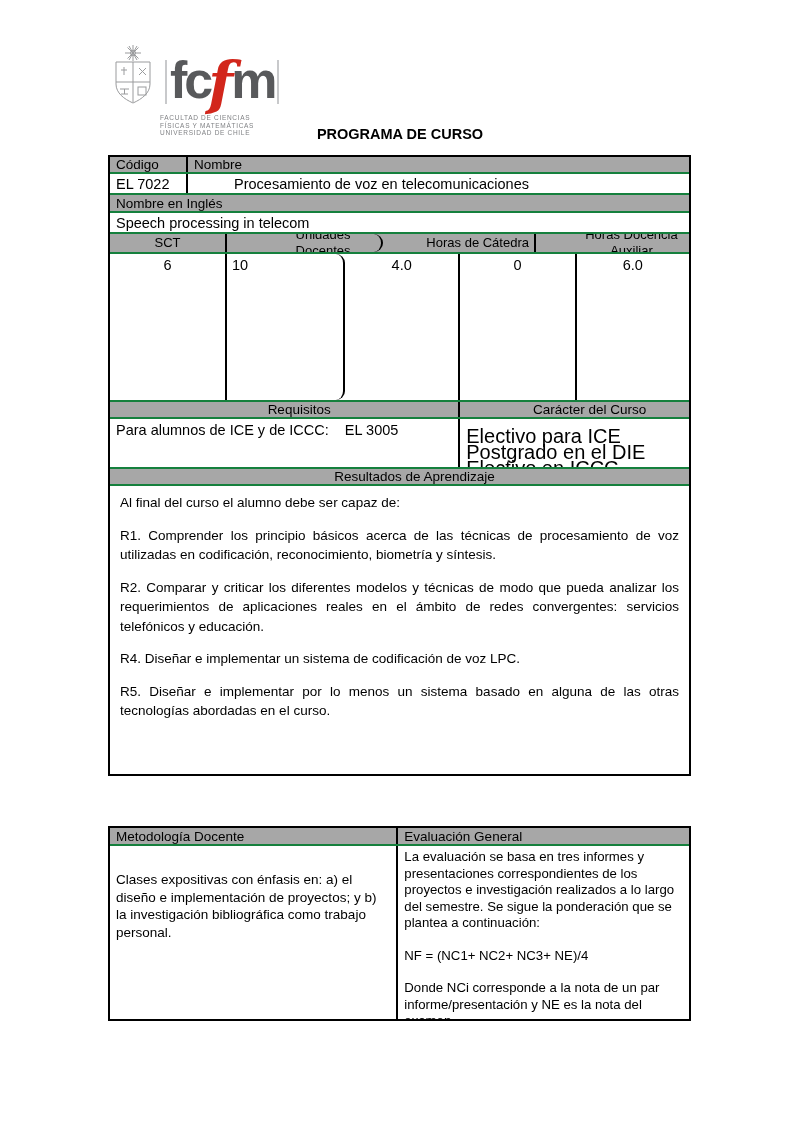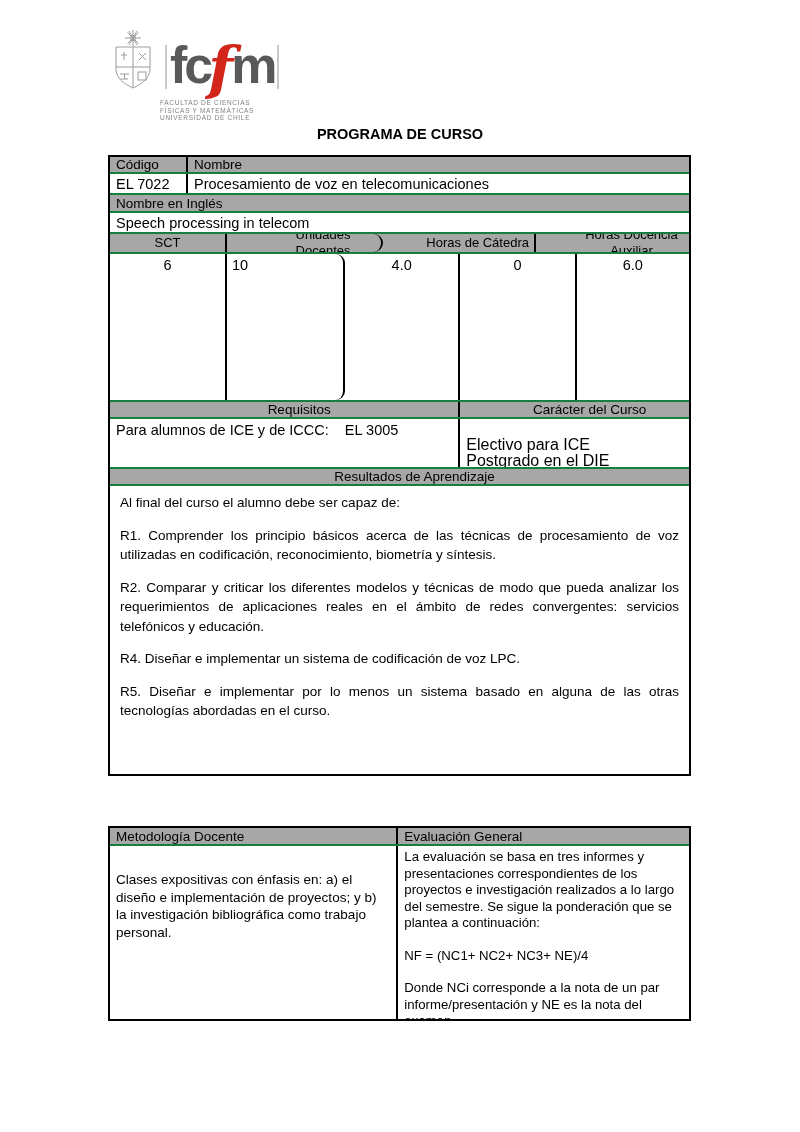--- a/index.html
+++ b/index.html
@@ -1,20 +1,20 @@
 <!DOCTYPE html>
 <html><head>
 <meta charset="utf-8">
 <style>
   html,body{margin:0;padding:0;background:#ffffff;}
   body{font-family:"Liberation Sans","DejaVu Sans",sans-serif;color:#000;}
   .page{position:relative;width:800px;height:1132px;background:#fff;overflow:hidden;}
 
   
-  .logo{position:absolute;left:112px;top:29px;width:220px;}
+  .logo{position:absolute;left:112px;top:44px;width:220px;}
   .logo-top{display:flex;align-items:flex-start;}
   .crest{width:42px;height:62px;margin-right:8px;}
   .wordmark{display:flex;align-items:flex-start;margin-top:14px;}
   .wm-rule{width:2px;height:44px;background:#c8c9cb;margin:2px 3px 0 3px;}
   .wm-txt{font-size:52px;line-height:44px;font-weight:bold;letter-spacing:-3px;color:#58595b;}
   .wm-red{font-family:"DejaVu Serif",serif;font-style:italic;font-weight:bold;color:#d2261b;
           font-size:58px;line-height:44px;position:relative;top:3px;margin:0 -2px;}
   .faculty{margin-top:8px;margin-left:48px;font-size:6.5px;line-height:7.5px;
            color:#808285;letter-spacing:0.7px;}
 
@@ -27,33 +27,33 @@
   .row{display:flex;box-sizing:border-box;border-bottom:2px solid #15803d;overflow:hidden;}
   .row:last-child{border-bottom:none;}
   .cell{box-sizing:border-box;border-right:2px solid #000;overflow:hidden;padding:0 6px;}
   .cell.last{border-right:none;}
   .gray{background:#a7a7a7;}
   .lbl{font-size:13.5px;display:flex;align-items:center;}
   .ctr{justify-content:center;text-align:center;padding-left:36px;}
   .val{font-size:14.5px;}
   .grow{flex:1 1 auto;}
 
-  .h17{height:17px;} .h18{height:18px;} .h21{height:21px;} .h36{height:20px;gap:38px;}
+  .h17{height:17px;} .h18{height:18px;} .h21{height:21px;gap:40px;} .h36{height:20px;gap:38px;}
   .h148{height:148px;} .h50{height:50px;} .h290{height:288px;} .h173{height:173px;}
 
   .w-cod{flex:0 0 78px;}
   .c1{flex:0 0 20.2%;} .c2{flex:0 0 20.4%;border-radius:9px;} .c3{flex:0 0 19.9%;} .c4{flex:0 0 20.1%;} .c5{flex:1 1 auto;}
   .w-req{flex:0 0 60.5%;} .w-car{flex:1 1 auto;}
   .w-half{flex:0 0 49.8%;} .w-half2{flex:1 1 auto;}
 
   .hdr2{font-size:13px;line-height:16px;display:flex;align-items:center;justify-content:center;text-align:center;padding:0 4px;}
   .num{font-size:14.5px;padding-top:3px;text-align:center;}
   .num.al-left{text-align:left;padding-left:5px;}
   .pre{white-space:pre-wrap;}
-  .car-lines{font-size:16px;line-height:16px;padding-top:18px;}
+  .car-lines{font-size:20px;line-height:16px;padding-top:9px;}
 
   .outcomes{padding:7px 10px 0 10px;}
   .outcomes p{font-size:13.5px;line-height:19.5px;margin:0 0 13px 0;}
   .outcomes p.just{text-align:justify;}
 
   .met-body{font-size:13.5px;line-height:17.5px;padding-top:25px;}
   .eval-body{font-size:13.2px;line-height:16.5px;padding-top:3px;}
   .eval-body p{margin:0 0 16px 0;}
   .eval-body p:last-child{margin-bottom:0;}
 </style>

